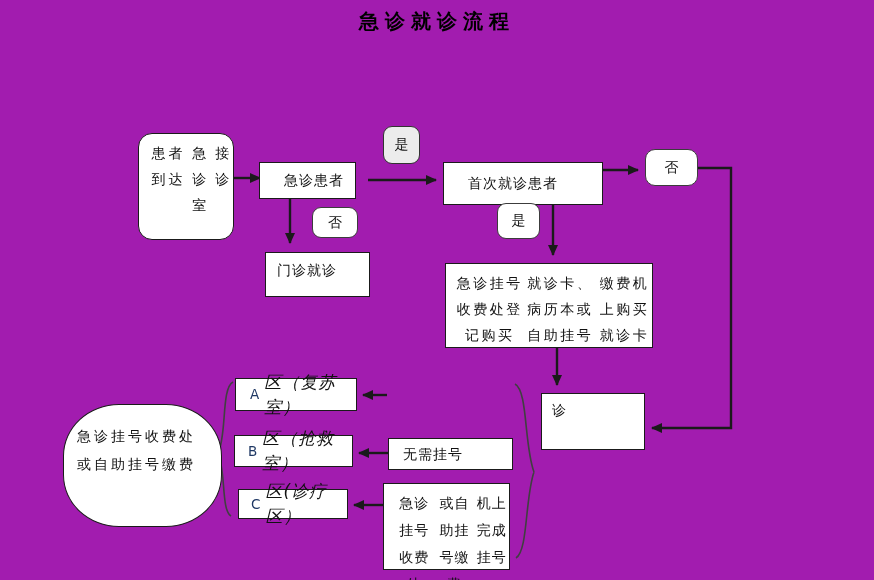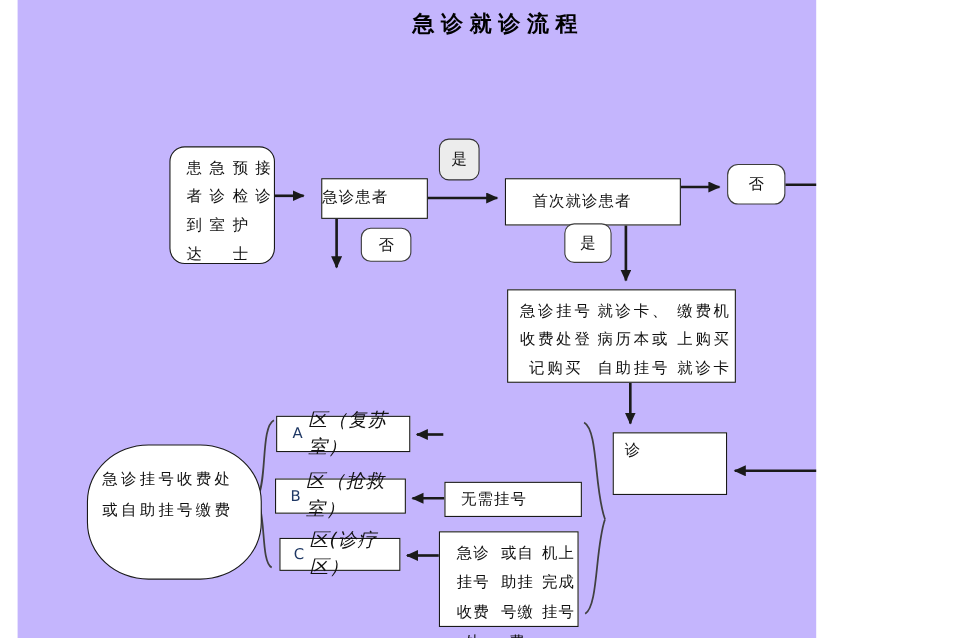--- a/index.html
+++ b/index.html
@@ -1,18 +1,18 @@
 <!DOCTYPE html>
 <html><head>
 <meta charset="utf-8">
 <style>
   html,body{margin:0;padding:0;background:#fff;}
   .stage{
-    position:relative;width:726px;height:580px;background:#c4b5fd;overflow:hidden;
-    font-family:"DejaVu Sans","Liberation Sans",sans-serif;color:#111;margin-left:16px;
+    position:relative;width:874px;height:580px;background:#a21caf;overflow:hidden;
+    font-family:"DejaVu Sans","Liberation Sans",sans-serif;color:#111;
   }
   .title{
     position:absolute;left:0;top:8px;width:874px;text-align:center;
     font-size:20px;font-weight:700;letter-spacing:6px;color:#000;
   }
   .wires{position:absolute;left:0;top:0;width:874px;height:580px;z-index:1;}
   .box{
     position:absolute;box-sizing:border-box;background:#fff;border:1.5px solid #1a1a1a;
     font-size:14px;line-height:25px;color:#111;z-index:2;display:flex;
   }
@@ -59,36 +59,38 @@
     <line x1="387" y1="395" x2="363" y2="395" stroke="#1a1a1a" stroke-width="2.4" marker-end="url(#ah)"></line>
     <line x1="388" y1="453" x2="359" y2="453" stroke="#1a1a1a" stroke-width="2.4" marker-end="url(#ah)"></line>
     <line x1="383" y1="505" x2="354" y2="505" stroke="#1a1a1a" stroke-width="2.4" marker-end="url(#ah)"></line>
     <path d="M 233,382 C 221,388 227,436 218,453 M 231,516 C 221,510 226,471 218,453" fill="none" stroke="#404040" stroke-width="1.6"></path>
     <path d="M 515,384 C 528,391 524,445 534,472 M 516,558 C 528,551 525,498 534,472" fill="none" stroke="#404040" stroke-width="1.6"></path>
   </svg>
 
   <div class="box col ls3" style="left:138px;top:133px;width:96px;height:107px;border-radius:14px;padding:6px 0 0 11px;line-height:26px;">
     <div>患者到达</div>
     <div>急诊室</div>
-    <div>预检护士</div>
     <div>接诊</div>
   </div>
 
-  <div class="box vcenter ls1" style="left:276px;top:162px;width:97px;height:37px;padding-left:0;font-family:Liberation Serif, serif;">
+  <div class="box vcenter ls1" style="left:259px;top:162px;width:97px;height:37px;padding-left:24px;font-family:Liberation Serif, serif;">
     <span>急诊患者</span>
   </div>
 
   <div class="badge gray" style="left:383px;top:126px;width:37px;height:38px;">
     <span>是</span>
   </div>
 
   <div class="badge" style="left:312px;top:207px;width:46px;height:31px;">
     <span>否</span>
   </div>
 
+  <div class="box ls1" style="left:265px;top:252px;width:105px;height:45px;padding:5px 0 0 11px;">
+    <span>门诊就诊</span>
+  </div>
 
   <div class="box vcenter ls1" style="left:443px;top:162px;width:160px;height:43px;padding-left:24px;">
     <span>首次就诊患者</span>
   </div>
 
   <div class="badge" style="left:645px;top:149px;width:53px;height:37px;border-radius:10px;">
     <span>否</span>
   </div>
 
   <div class="badge" style="left:497px;top:203px;width:43px;height:36px;">

